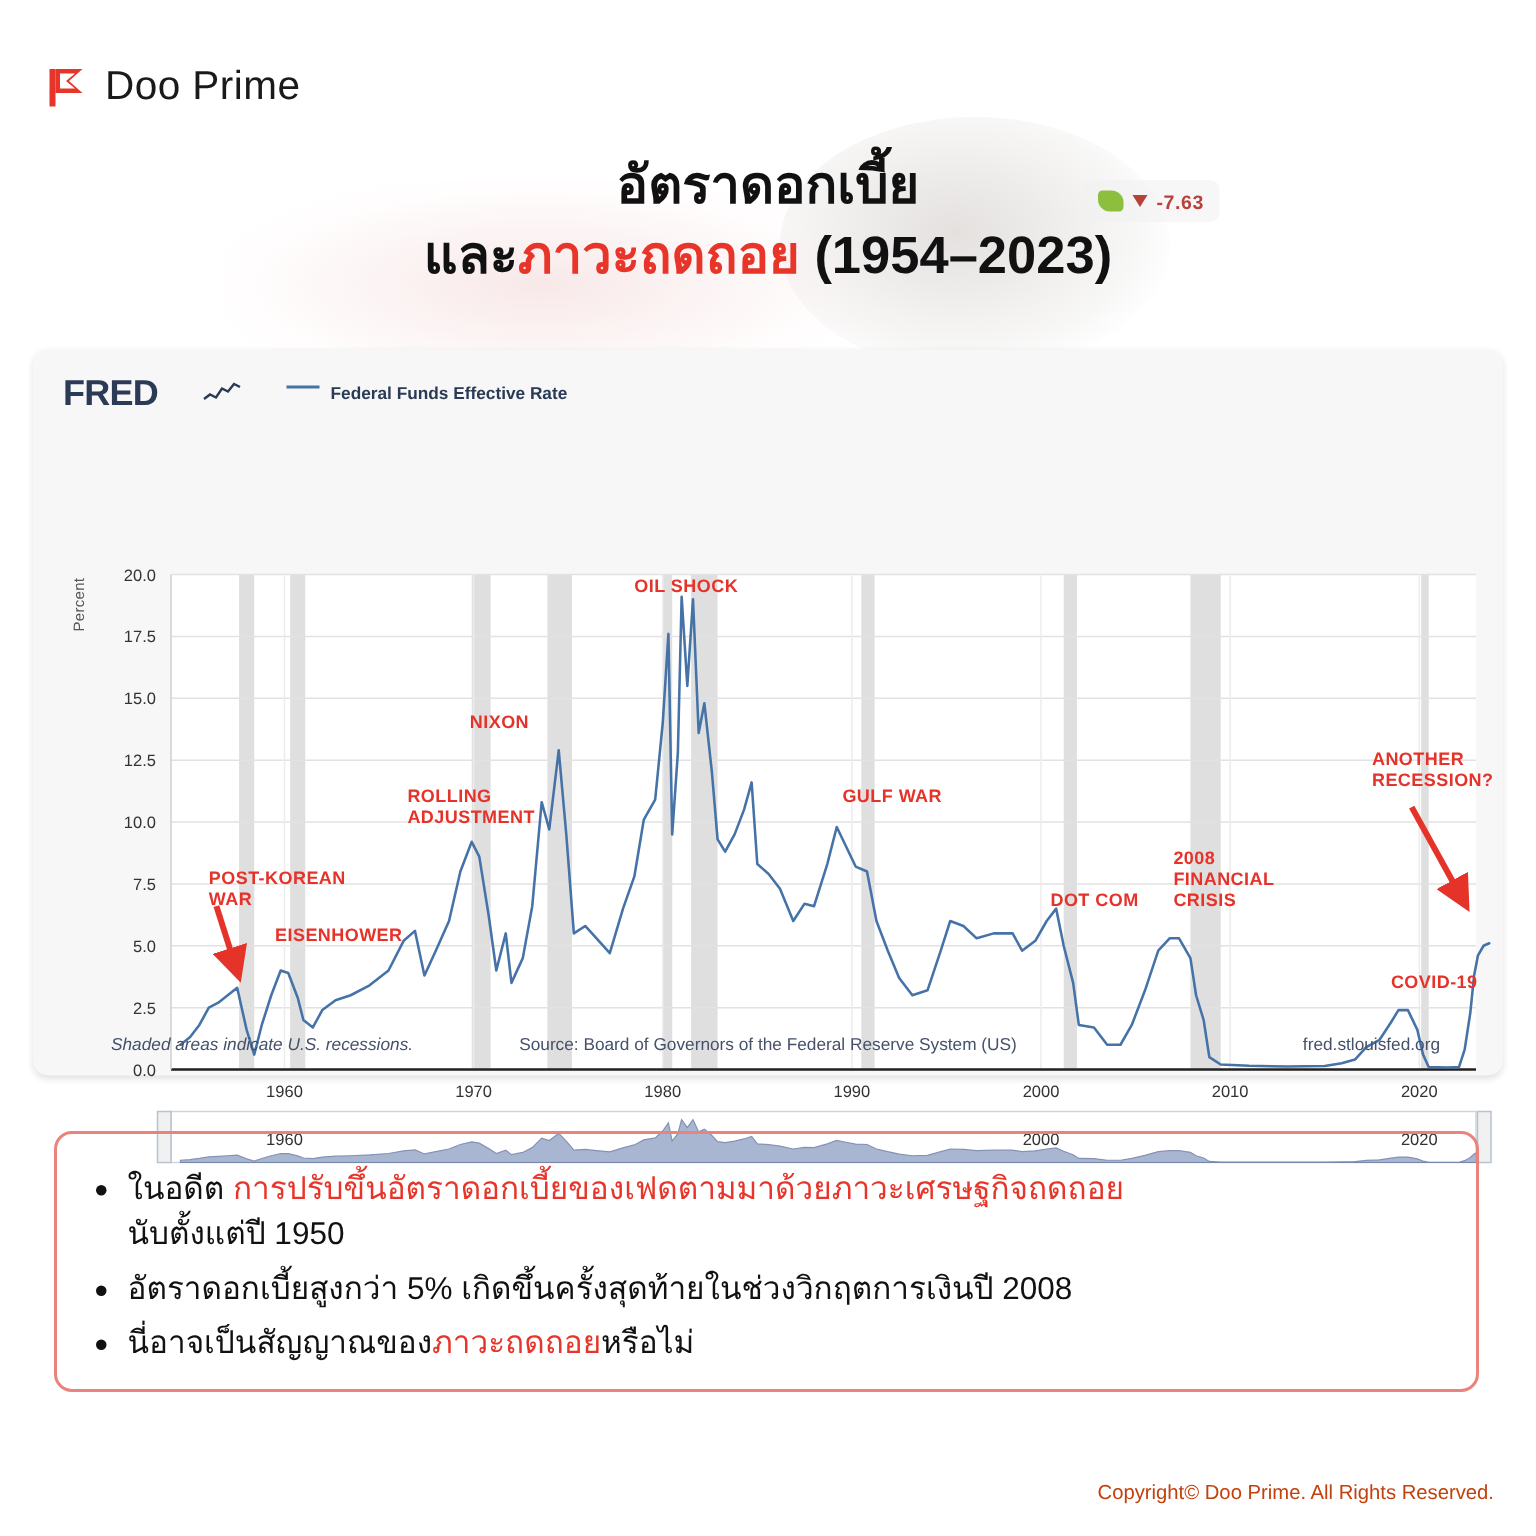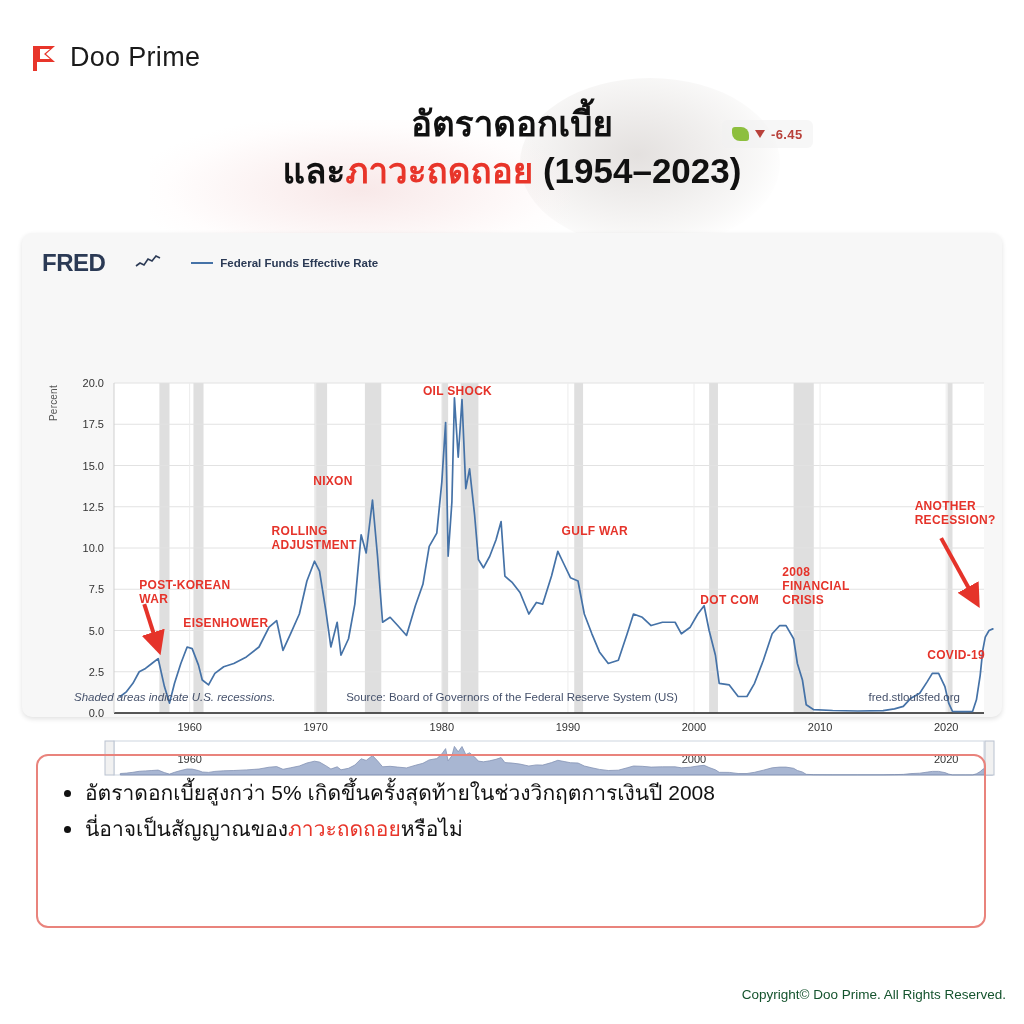--- a/index.html
+++ b/index.html
@@ -129,21 +129,21 @@
   .fred-logo {
     font-size: 24px;
     font-weight: bold;
     color: #2b3a55;
     letter-spacing: -0.5px;
     font-family: "Liberation Sans", sans-serif;
   }
   .fred-spark { display: inline-block; vertical-align: middle; }
   .legend {
     display: flex;
-    align-items: center;
+    align-items: flex-start;
     gap: 7px;
     font-size: 11.5px;
     color: #2b3a55;
     font-weight: bold;
   }
   .legend-swatch {
     width: 22px; height: 2px;
     background: #4572a7;
     display: inline-block;
   }
@@ -215,24 +215,24 @@
     width: 7px; height: 7px;
     background: #111;
     border-radius: 50%;
     margin-top: 12px;
     flex: 0 0 auto;
   }
   .red { color: #e8352a; }
 
   .copyright {
     position: absolute;
-    right: 18px;
+    right: 28px;
     bottom: 22px;
     font-size: 13.5px;
-    color: #14532d;
+    color: #c2410c;
   }
 
   
   text.ann {
     fill: #e5332a;
     font-family: "Liberation Sans", sans-serif;
     font-size: 12px;
     font-weight: bold;
     letter-spacing: .3px;
   }
@@ -255,21 +255,21 @@
       <path d="M7 3 L25 3 L16 11 L25 19 L7 19 Z" fill="#e8352a"></path>
       <path d="M10 6 L20 6 L14 11 L20 16 L10 16 Z" fill="#ffffff"></path>
     </svg>
   </span>
   <span class="brand-text">Doo Prime</span>
 </div>
 
 <div class="ticker-chip">
   <span class="ticker-logo"></span>
   <span class="tri-down"></span>
-  <span class="ticker-val">-6.45</span>
+  <span class="ticker-val">-7.63</span>
 </div>
 
 <div class="title-block">
   <div class="title-line">อัตราดอกเบี้ย</div>
   <div class="title-line">
     <span>และ</span><span class="title-accent">ภาวะถดถอย</span><span> (1954–2023)</span>
   </div>
 </div>
 
 <div class="chart-card">
@@ -368,20 +368,27 @@
     </svg>
 
   <div class="footnote-left">Shaded areas indicate U.S. recessions.</div>
   <div class="footnote-mid">Source: Board of Governors of the Federal Reserve System (US)</div>
   <div class="footnote-right">fred.stlouisfed.org</div>
 </div>
 
 <div class="bullets">
   <div class="bullet-row">
     <span class="dot"></span>
+    <span>
+      <span>ในอดีต </span><span class="red">การปรับขึ้นอัตราดอกเบี้ยของเฟดตามมาด้วยภาวะเศรษฐกิจถดถอย</span><br>
+      <span>นับตั้งแต่ปี 1950</span>
+    </span>
+  </div>
+  <div class="bullet-row">
+    <span class="dot"></span>
     <span>อัตราดอกเบี้ยสูงกว่า 5% เกิดขึ้นครั้งสุดท้ายในช่วงวิกฤตการเงินปี 2008</span>
   </div>
   <div class="bullet-row">
     <span class="dot"></span>
     <span>
       <span>นี่อาจเป็นสัญญาณของ</span><span class="red">ภาวะถดถอย</span><span>หรือไม่</span>
     </span>
   </div>
 </div>
 

